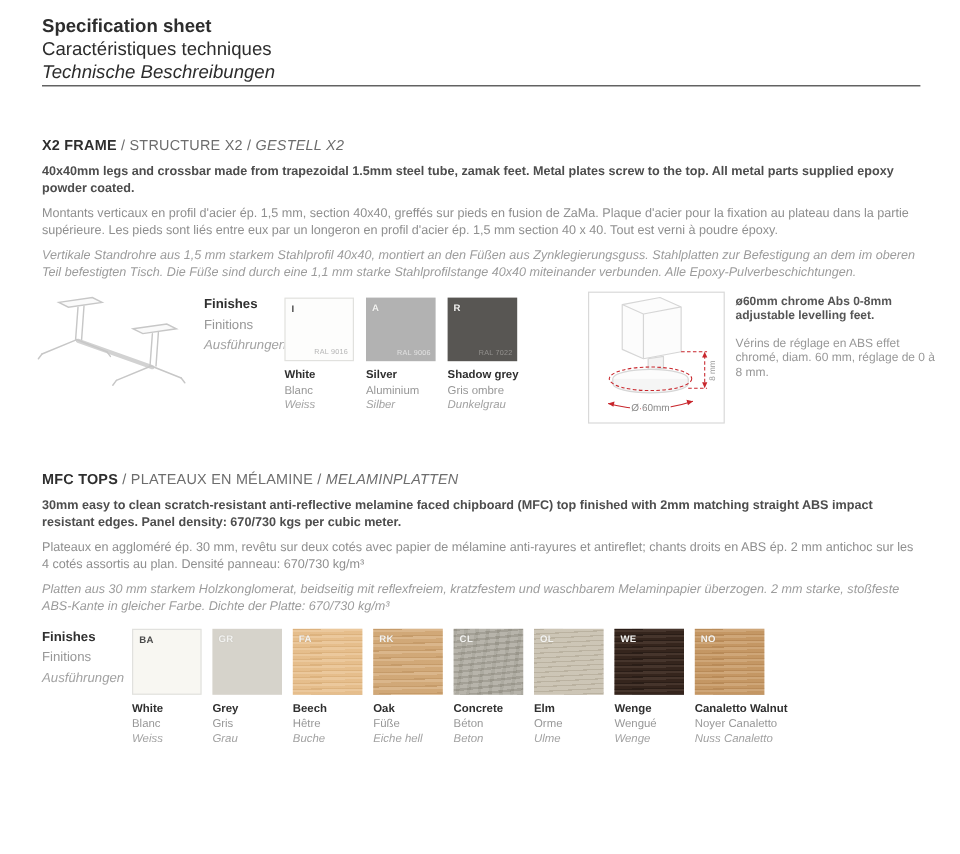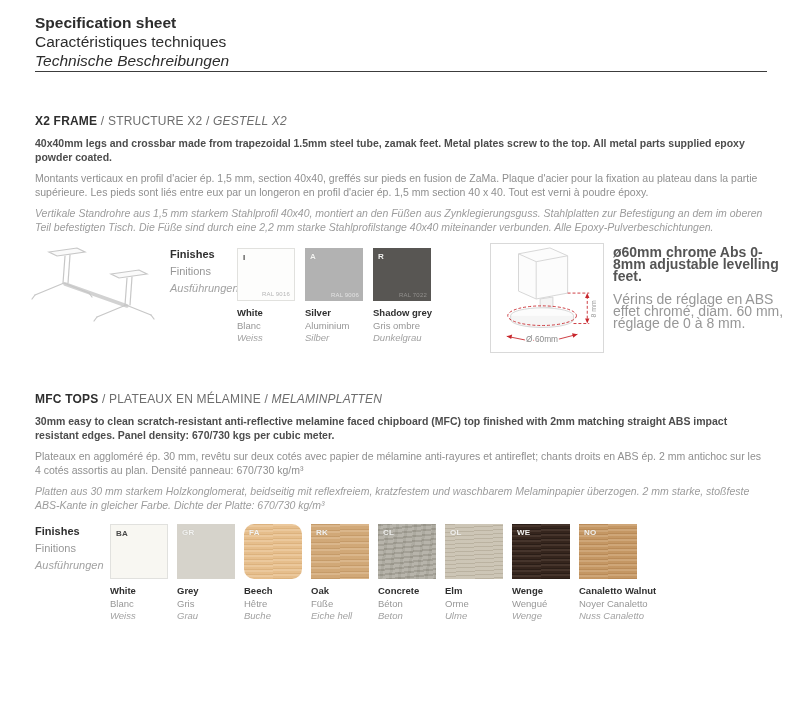--- a/index.html
+++ b/index.html
@@ -47,30 +47,30 @@
   .code-light{color:#f3f3f1;text-shadow:0 0 1px rgba(0,0,0,.15);}
   .sw .ral{position:absolute;bottom:3px;right:4px;font-size:6px;letter-spacing:.2px;}
   .ral-on-white{color:#b5b5b5;}
   .ral-on-silver{color:#e2e2e2;}
   .ral-on-dark{color:#93918e;}
   .sw-bordered{border:1px solid #e1e1de;}
   .sw-name{font-size:9.5px;font-weight:bold;color:#2f2f2f;line-height:12.5px;margin-top:6px;white-space:nowrap;}
   .sw-fr{font-size:9.5px;color:#979797;line-height:12.5px;white-space:nowrap;}
   .sw-de{font-size:9.5px;color:#a2a2a2;font-style:italic;line-height:12.5px;white-space:nowrap;}
   
-  .g-beech{background-image:repeating-linear-gradient(179deg,rgba(176,122,58,.22) 0 1px,rgba(255,255,255,.10) 1px 3px,rgba(176,122,58,.06) 3px 5px);border-radius:10px;}
+  .g-beech{background-image:repeating-linear-gradient(179deg,rgba(176,122,58,.22) 0 1px,rgba(255,255,255,.10) 1px 3px,rgba(176,122,58,.06) 3px 5px);}
   .g-oak{background-image:repeating-linear-gradient(179deg,rgba(150,100,45,.25) 0 1px,rgba(255,255,255,.10) 1px 3px,rgba(150,100,45,.08) 3px 6px);}
   .g-concrete{background-image:repeating-linear-gradient(174deg,rgba(90,86,76,.14) 0 2px,rgba(255,255,255,.10) 2px 5px),repeating-linear-gradient(98deg,rgba(90,86,76,.08) 0 3px,rgba(255,255,255,.06) 3px 9px);}
   .g-elm{background-image:repeating-linear-gradient(177deg,rgba(120,110,90,.16) 0 1px,rgba(255,255,255,.10) 1px 4px);padding-left:29px;}
   .g-wenge{background-image:repeating-linear-gradient(179deg,rgba(0,0,0,.30) 0 1px,rgba(255,255,255,.05) 1px 3px,rgba(0,0,0,.12) 3px 5px);}
   .g-walnut{background-image:repeating-linear-gradient(179deg,rgba(140,90,40,.26) 0 1px,rgba(255,255,255,.10) 1px 3px,rgba(140,90,40,.08) 3px 5px);}
   
   .foot-panel{position:absolute;left:490px;top:0;width:114px;height:110px;border:1px solid #d9d9d9;box-sizing:border-box;}
   .foot-text{position:absolute;left:613px;top:3px;width:172px;}
-  .foot-text p{font-size:14px;line-height:12px;margin:0 0 11px 0;}
+  .foot-text p{font-size:10px;line-height:12px;margin:0 0 11px 0;}
   .foot-text .p-en{color:#555;}
   .foot-text .p-fr{color:#979797;font-weight:normal;}
   .foot-text .p-de{color:#a2a2a2;}
   svg text{font-family:"Liberation Sans","DejaVu Sans",sans-serif;}
 </style>
 </head>
 <body>
 
 <div class="page">
 
@@ -84,21 +84,21 @@
   <div class="section sec1">
     <div class="sec-head">
       <span class="h-en">X2 FRAME</span>
       <span class="sep">/</span>
       <span class="h-fr">STRUCTURE X2</span>
       <span class="sep">/</span>
       <span class="h-de">GESTELL X2</span>
     </div>
     <p class="p-en">40x40mm legs and crossbar made from trapezoidal 1.5mm steel tube, zamak feet. Metal plates screw to the top. All metal parts supplied epoxy powder coated.</p>
     <p class="p-fr">Montants verticaux en profil d'acier ép. 1,5 mm, section 40x40, greffés sur pieds en fusion de ZaMa. Plaque d'acier pour la fixation au plateau dans la partie supérieure. Les pieds sont liés entre eux par un longeron en profil d'acier ép. 1,5 mm section 40 x 40. Tout est verni à poudre époxy.</p>
-    <p class="p-de">Vertikale Standrohre aus 1,5 mm starkem Stahlprofil 40x40, montiert an den Füßen aus Zynklegierungsguss. Stahlplatten zur Befestigung an dem im oberen Teil befestigten Tisch. Die Füße sind durch eine 2,2 mm starke Stahlprofilstange 40x40 miteinander verbunden. Alle Epoxy-Pulverbeschichtungen.</p>
+    <p class="p-de">Vertikale Standrohre aus 1,5 mm starkem Stahlprofil 40x40, montiert an den Füßen aus Zynklegierungsguss. Stahlplatten zur Befestigung an dem im oberen Teil befestigten Tisch. Die Füße sind durch eine 1,1 mm starke Stahlprofilstange 40x40 miteinander verbunden. Alle Epoxy-Pulverbeschichtungen.</p>
   </div>
 
   <div class="fin-row row1">
 
     <svg class="frame-illu" viewBox="0 0 138 88">
       <g stroke="#c7c7c7" stroke-width="1.2" fill="none" stroke-linecap="round">
 
         <path d="M38,41 L100,63" stroke-width="3.5" stroke="#d2d2d2"></path>
 
         <path d="M22,9 L50,5 L58,9 L30,13 Z" fill="#fafafa"></path>

